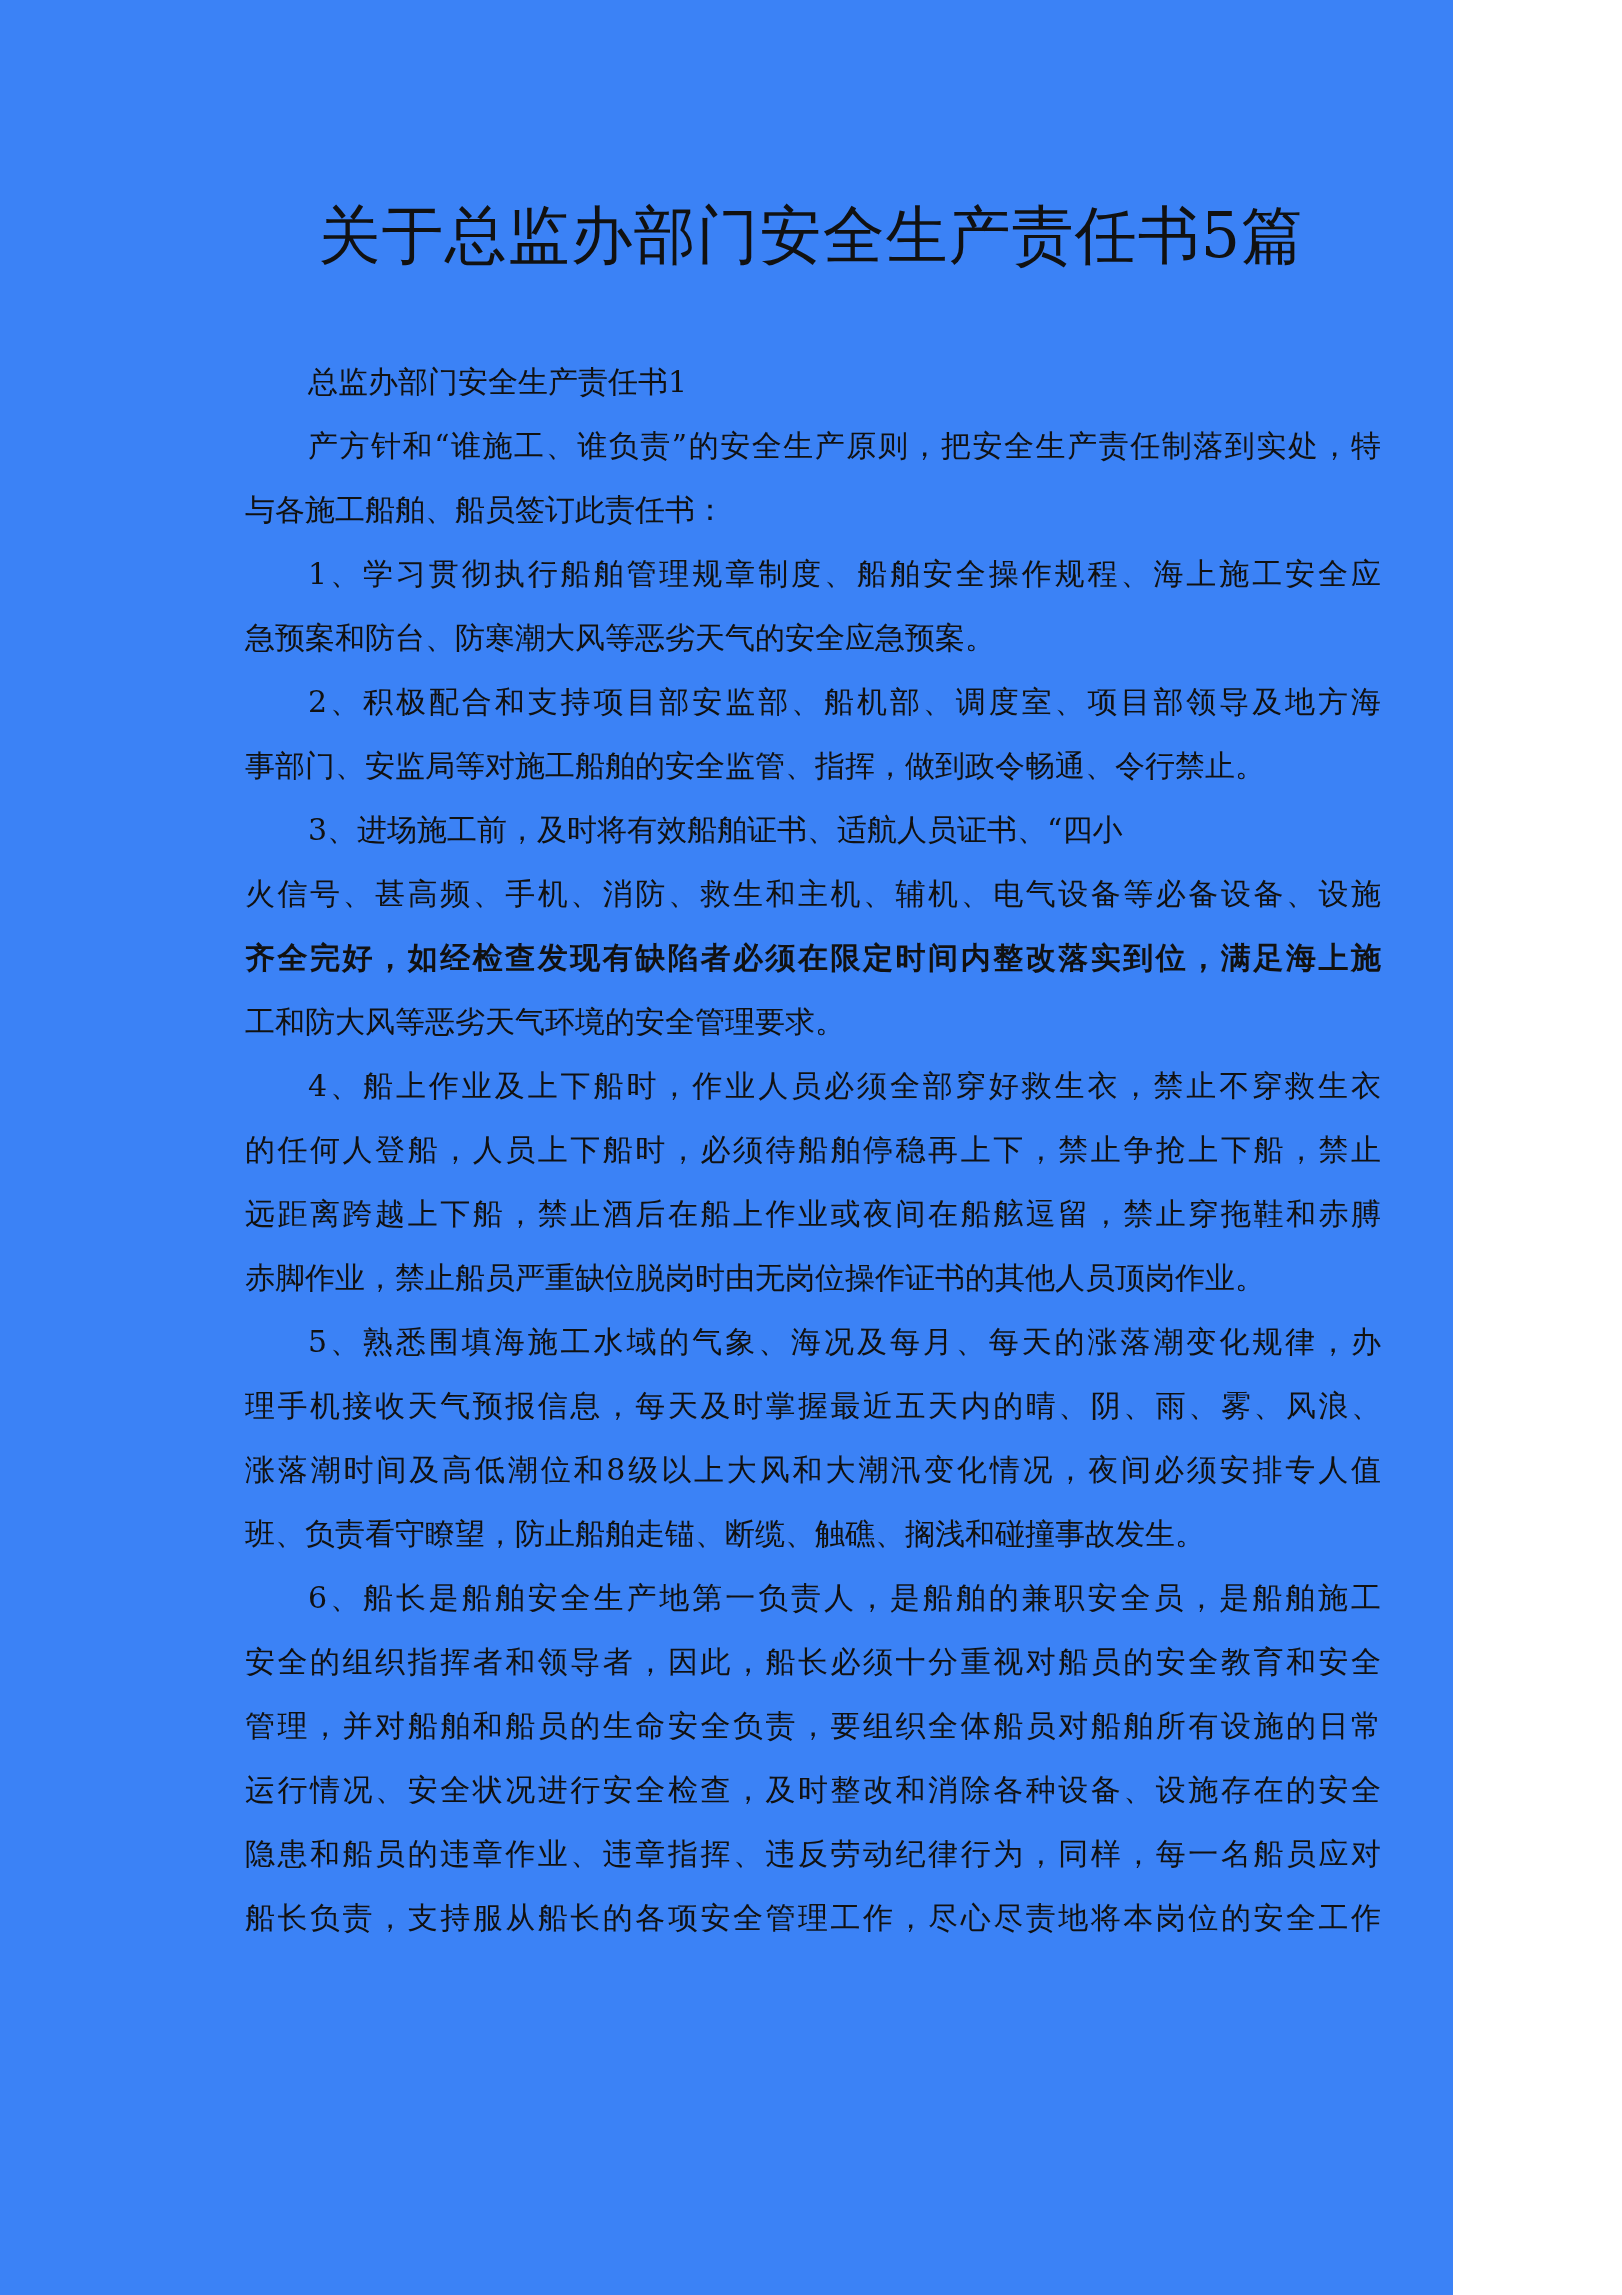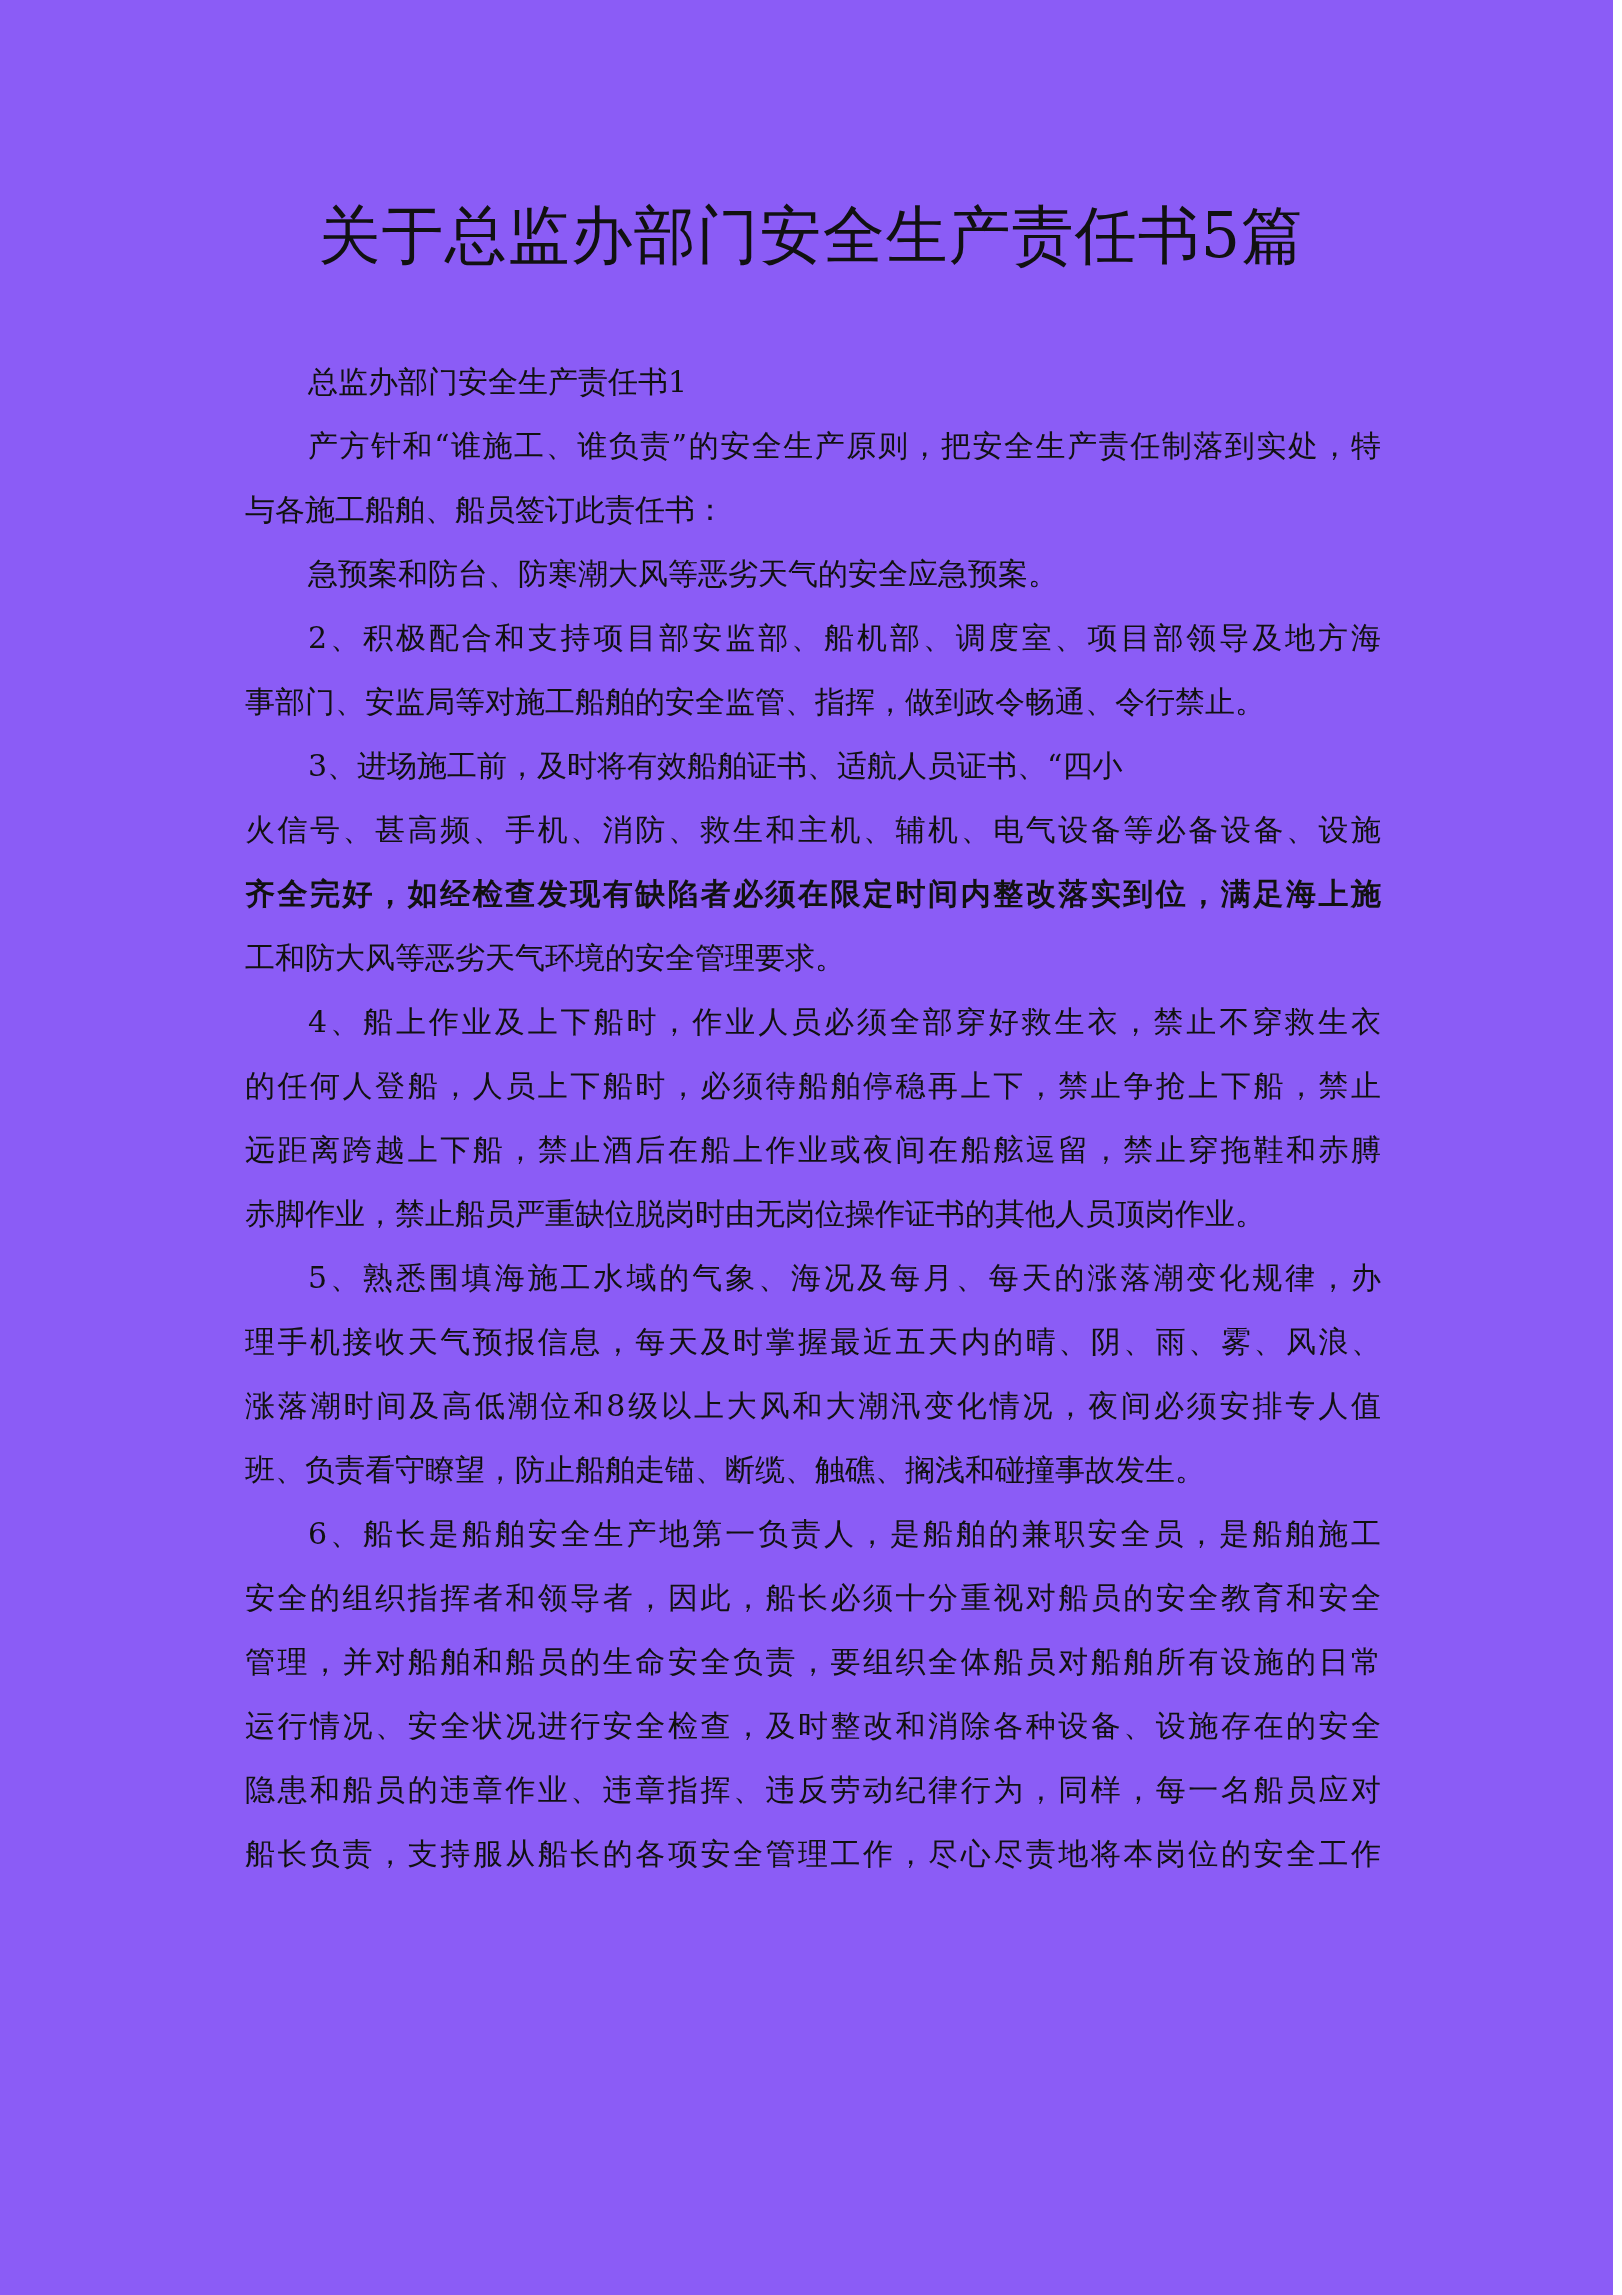--- a/index.html
+++ b/index.html
@@ -12,23 +12,23 @@
       height: 2295px;
       position: relative;
       overflow: hidden;
       font-family: "DejaVu Serif", "Liberation Serif", serif;
       color: #111111;
     }
     .page {
       position: absolute;
       left: 0;
       top: 0;
-      width: 1613px;
+      width: 1453px;
       height: 2295px;
-      background: #8b5cf6;
+      background: #3b82f6;
     }
     .title {
       position: absolute;
       left: 0;
       top: 190px;
       width: 1623px;
       text-align: center;
       font-size: 63px;
       line-height: 92px;
       letter-spacing: 1.3px;
@@ -81,20 +81,21 @@
   <div class="body-text">
 
     <p class="para subheading">总监办部门安全生产责任书1</p>
 
     <div class="para-lines">
       <span class="line-span">产方针和“谁施工、谁负责”的安全生产原则，把安全生产责任制落到实处，特</span>
       <span class="line-span last">与各施工船舶、船员签订此责任书：</span>
     </div>
 
     <div class="para-lines">
+      <span class="line-span">1、学习贯彻执行船舶管理规章制度、船舶安全操作规程、海上施工安全应</span>
       <span class="line-span last">急预案和防台、防寒潮大风等恶劣天气的安全应急预案。</span>
     </div>
 
     <div class="para-lines">
       <span class="line-span">2、积极配合和支持项目部安监部、船机部、调度室、项目部领导及地方海</span>
       <span class="line-span last">事部门、安监局等对施工船舶的安全监管、指挥，做到政令畅通、令行禁止。</span>
     </div>
 
     <div class="para-lines">
       <span class="line-span last" style="text-indent:63px;">3、进场施工前，及时将有效船舶证书、适航人员证书、“四小</span>

